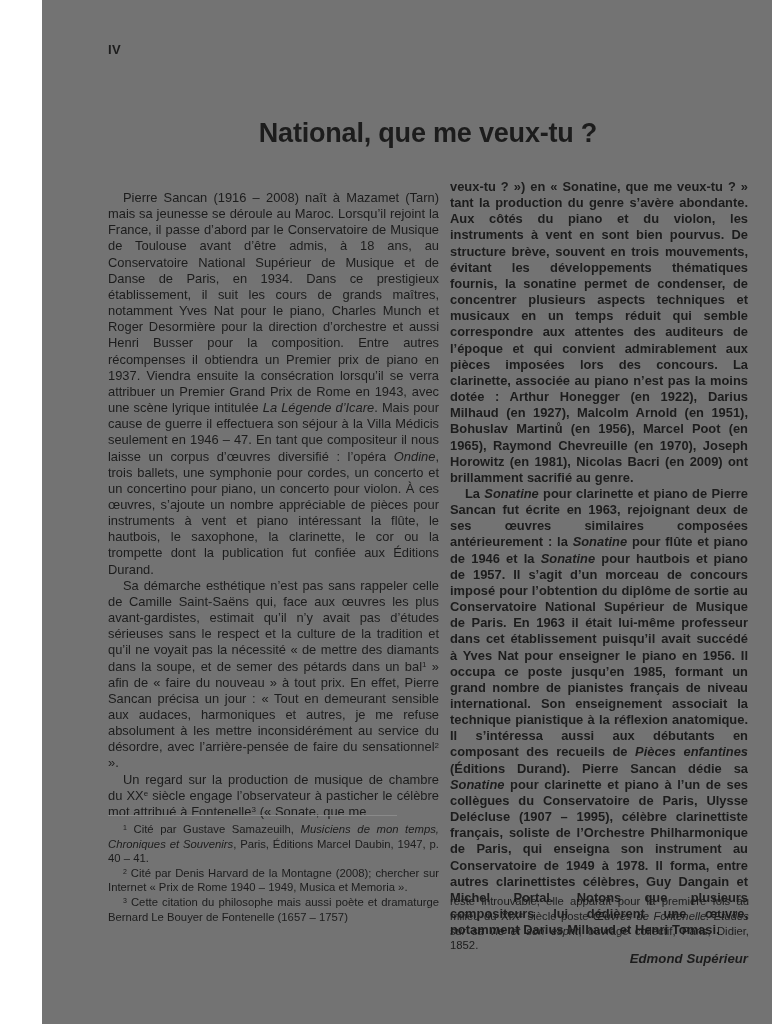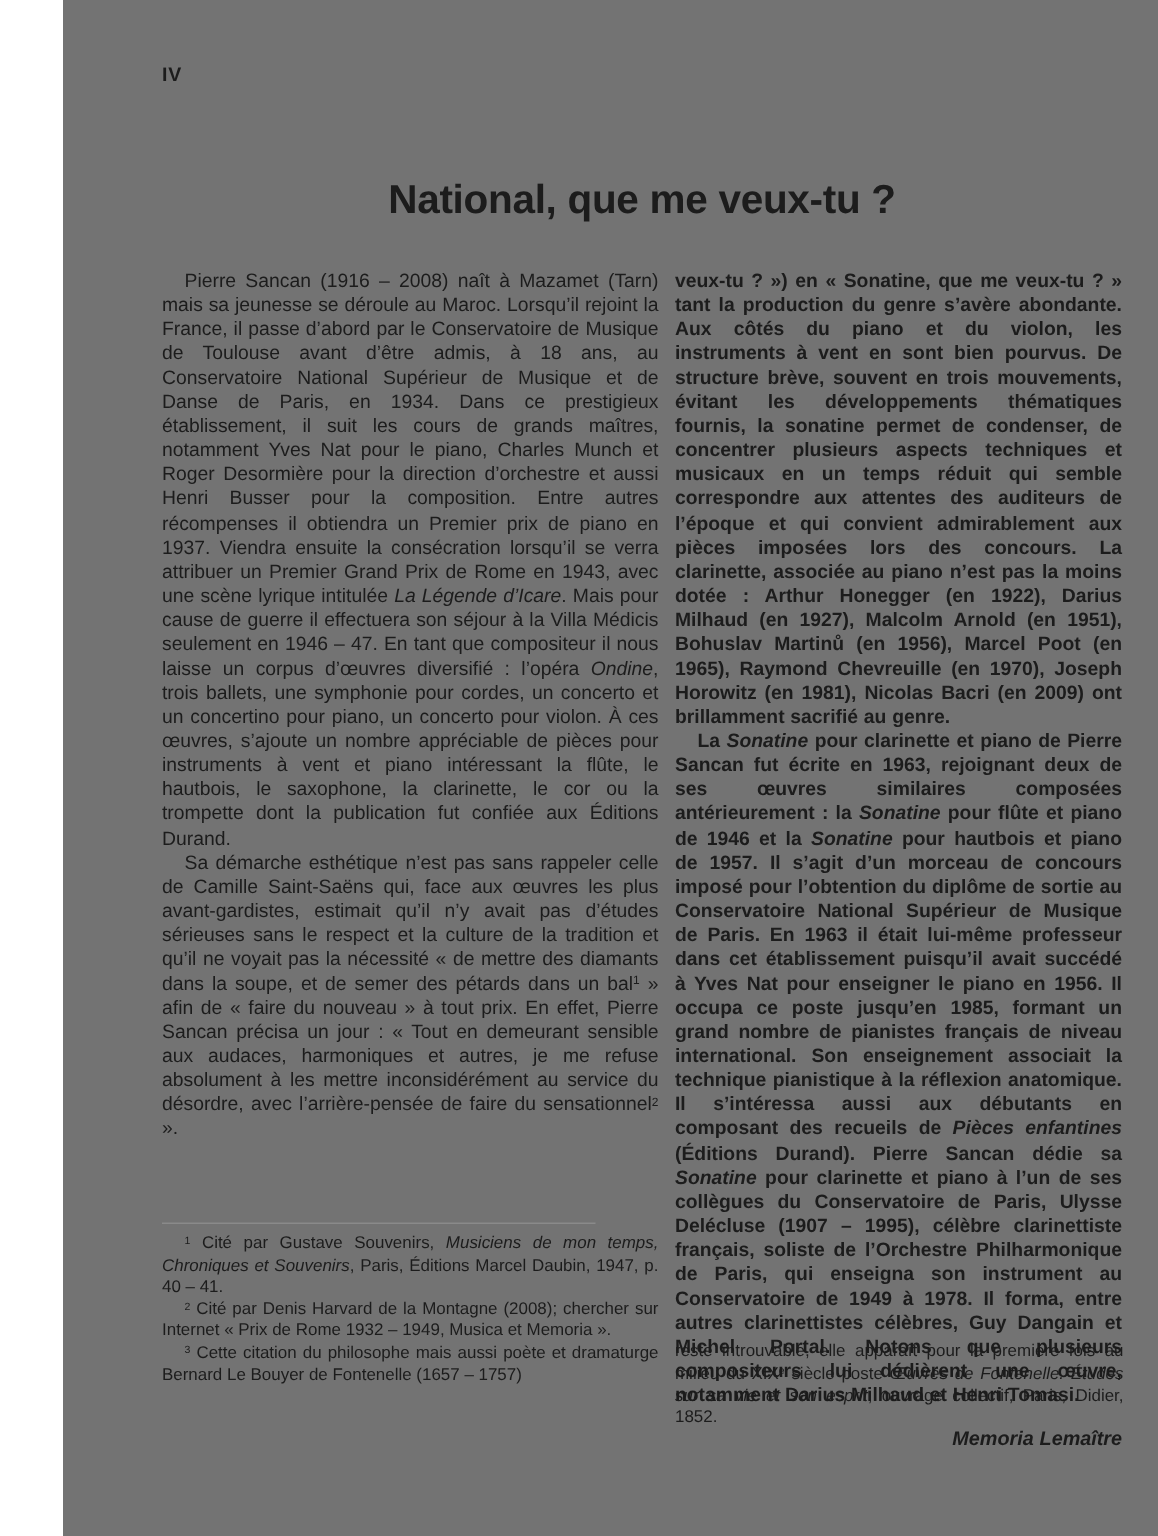--- a/index.html
+++ b/index.html
@@ -30,21 +30,21 @@
     font-weight:bold;
     letter-spacing:-0.2px;
   }
   .col {
     position:absolute;
     text-align:justify;
     font-size:12.9px;
     line-height:16.15px;
     word-spacing:0.02em;
   }
-  .col-left  { left:66px;  top:179px; width:331px; }
+  .col-left  { left:66px;  top:190px; width:331px; }
   .col-right { left:408px; top:179px; width:298px;font-weight:bold; }
   .col p { margin:0; padding:0; }
   .col p.indent { text-indent:15px; }
   .signature {
     text-align:right;
     font-style:italic;
     font-size:13.2px;
     margin-top:13px;
   }
   .footnotes {
@@ -87,32 +87,33 @@
 
 <div class="page">
 
   <div class="pagenum">IV</div>
 
   <h1 class="title">National, que me veux-tu ?</h1>
 
   <div class="col col-left">
     <p class="indent"><span>Pierre Sancan (1916 – 2008) naît à Mazamet (Tarn) mais sa jeunesse se déroule au Maroc. Lorsqu’il rejoint la France, il passe d’abord par le Conservatoire de Musique de Toulouse avant d’être admis, à 18 ans, au Conservatoire National Supérieur de Musique et de Danse de Paris, en 1934. Dans ce prestigieux établissement, il suit les cours de grands maîtres, notamment Yves Nat pour le piano, Charles Munch et Roger Desormière pour la direction d’orchestre et aussi Henri Busser pour la composition. Entre autres récompenses il obtiendra un Premier prix de piano en 1937. Viendra ensuite la consécration lorsqu’il se verra attribuer un Premier Grand Prix de Rome en 1943, avec une scène lyrique intitulée </span><i>La Légende d’Icare</i><span>. Mais pour cause de guerre il effectuera son séjour à la Villa Médicis seulement en 1946 – 47. En tant que compositeur il nous laisse un corpus d’œuvres diversifié : l’opéra </span><i>Ondine</i><span>, trois ballets, une symphonie pour cordes, un concerto et un concertino pour piano, un concerto pour violon. À ces œuvres, s’ajoute un nombre appréciable de pièces pour instruments à vent et piano intéressant la flûte, le hautbois, le saxophone, la clarinette, le cor ou la trompette dont la publication fut confiée aux Éditions Durand.</span></p>
     <p class="indent"><span>Sa démarche esthétique n’est pas sans rappeler celle de Camille Saint-Saëns qui, face aux œuvres les plus avant-gardistes, estimait qu’il n’y avait pas d’études sérieuses sans le respect et la culture de la tradition et qu’il ne voyait pas la nécessité « de mettre des diamants dans la soupe, et de semer des pétards dans un bal</span><sup>1</sup><span> » afin de « faire du nouveau » à tout prix. En effet, Pierre Sancan précisa un jour : « Tout en demeurant sensible aux audaces, harmoniques et autres, je me refuse absolument à les mettre inconsidérément au service du désordre, avec l’arrière-pensée de faire du sensationnel</span><sup>2</sup><span> ».</span></p>
+    <p class="indent"><span>Un regard sur la production de musique de chambre du XX</span><sup>e</sup><span> siècle engage l’observateur à pasticher le célèbre mot attribué à Fontenelle</span><sup>3</sup><span> (« Sonate, que me</span></p>
   </div>
 
   <div class="col col-right">
     <p><span>veux-tu ? ») en « Sonatine, que me veux-tu ? » tant la production du genre s’avère abondante. Aux côtés du piano et du violon, les instruments à vent en sont bien pourvus. De structure brève, souvent en trois mouvements, évitant les développements thématiques fournis, la sonatine permet de condenser, de concentrer plusieurs aspects techniques et musicaux en un temps réduit qui semble correspondre aux attentes des auditeurs de l’époque et qui convient admirablement aux pièces imposées lors des concours. La clarinette, associée au piano n’est pas la moins dotée : Arthur Honegger (en 1922), Darius Milhaud (en 1927), Malcolm Arnold (en 1951), Bohuslav Martinů (en 1956), Marcel Poot (en 1965), Raymond Chevreuille (en 1970), Joseph Horowitz (en 1981), Nicolas Bacri (en 2009) ont brillamment sacrifié au genre.</span></p>
     <p class="indent"><span>La </span><i>Sonatine</i><span> pour clarinette et piano de Pierre Sancan fut écrite en 1963, rejoignant deux de ses œuvres similaires composées antérieurement : la </span><i>Sonatine</i><span> pour flûte et piano de 1946 et la </span><i>Sonatine</i><span> pour hautbois et piano de 1957. Il s’agit d’un morceau de concours imposé pour l’obtention du diplôme de sortie au Conservatoire National Supérieur de Musique de Paris. En 1963 il était lui-même professeur dans cet établissement puisqu’il avait succédé à Yves Nat pour enseigner le piano en 1956. Il occupa ce poste jusqu’en 1985, formant un grand nombre de pianistes français de niveau international. Son enseignement associait la technique pianistique à la réflexion anatomique. Il s’intéressa aussi aux débutants en composant des recueils de </span><i>Pièces enfantines</i><span> (Éditions Durand). Pierre Sancan dédie sa </span><i>Sonatine</i><span> pour clarinette et piano à l’un de ses collègues du Conservatoire de Paris, Ulysse Delécluse (1907 – 1995), célèbre clarinettiste français, soliste de l’Orchestre Philharmonique de Paris, qui enseigna son instrument au Conservatoire de 1949 à 1978. Il forma, entre autres clarinettistes célèbres, Guy Dangain et Michel Portal. Notons que plusieurs compositeurs lui dédièrent une œuvre, notamment Darius Milhaud et Henri Tomasi.</span></p>
-    <div class="signature">Memoria Lemaître</div>
+    <div class="signature">Edmond Supérieur</div>
   </div>
 
   <div class="footnotes">
     <div class="fnrule"></div>
-    <p><sup>1</sup><span> Cité par Gustave Souvenirs, </span><i>Musiciens de mon temps, Chroniques et Souvenirs</i><span>, Paris, Éditions Marcel Daubin, 1947, p. 40 – 41.</span></p>
-    <p><sup>2</sup><span> Cité par Denis Harvard de la Montagne (2008); chercher sur Internet « Prix de Rome 1932 – 1949, Musica et Memoria ».</span></p>
+    <p><sup>1</sup><span> Cité par Gustave Samazeuilh, </span><i>Musiciens de mon temps, Chroniques et Souvenirs</i><span>, Paris, Éditions Marcel Daubin, 1947, p. 40 – 41.</span></p>
+    <p><sup>2</sup><span> Cité par Denis Harvard de la Montagne (2008); chercher sur Internet « Prix de Rome 1940 – 1949, Musica et Memoria ».</span></p>
     <p><sup>3</sup><span> Cette citation du philosophe mais aussi poète et dramaturge Bernard Le Bouyer de Fontenelle (1657 – 1757)</span></p>
   </div>
 
   <div class="fncont">
     <p><span>reste introuvable, elle apparaît pour la première fois au milieu du XIX</span><sup>e</sup><span> siècle poste </span><i>Œuvres de Fontenelle. Études sur sa vie et son esprit</i><span>, ouvrage collectif, Paris, Didier, 1852.</span></p>
   </div>
 
 </div>
 
 </body></html>

